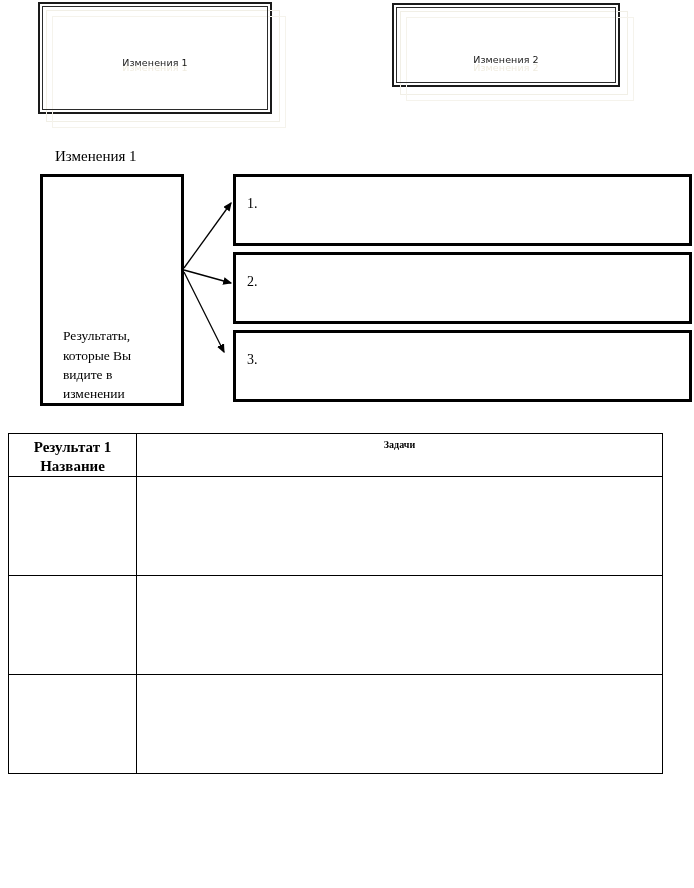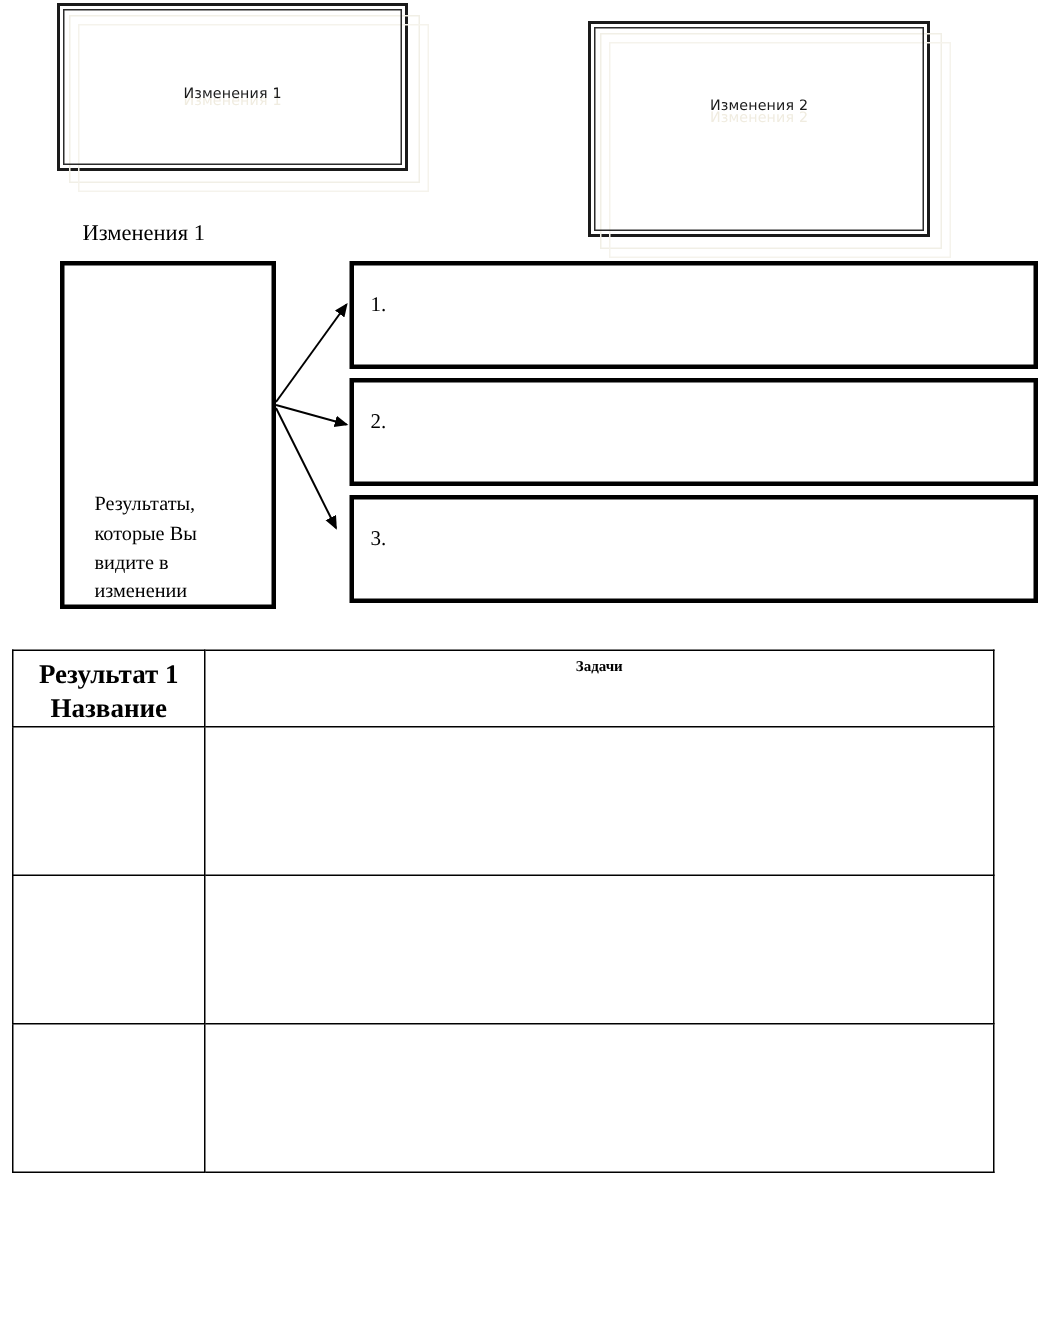--- a/index.html
+++ b/index.html
@@ -63,21 +63,21 @@
     left: 0;
     right: 0;
     text-align: center;
     font-family: "DejaVu Sans", "Liberation Sans", sans-serif;
     font-size: 9.5px;
     color: #f0ece0;
     letter-spacing: 0.1px;
   }
 
   #frame-box-1 { left: 38px;  top: 2px;  width: 234px; height: 112px; }
-  #frame-box-2 { left: 392px; top: 14px;  width: 228px; height: 144px; }
+  #frame-box-2 { left: 392px; top: 3px;  width: 228px; height: 84px; }
 
   
   #diagram-label {
     position: absolute;
     left: 55px;
     top: 148px;
     font-size: 15px;
     font-family: "Liberation Serif", "DejaVu Serif", serif;
     white-space: nowrap;
   }
@@ -146,21 +146,21 @@
     vertical-align: top;
     padding: 0;
   }
   #results-table td.col-name { width: 128px; }
   #results-table td.col-tasks { width: 526px; }
 
   .hdr-cell {
     height: 42px;
     text-align: center;
     font-weight: bold;
-    font-size: 18px;
+    font-size: 15px;
     line-height: 1.28;
     padding-top: 4px !important;
     box-sizing: border-box;
     white-space: pre-line;
   }
   .hdr-cell-tasks {
     height: 42px;
     text-align: center;
     font-weight: bold;
     font-size: 10px;

